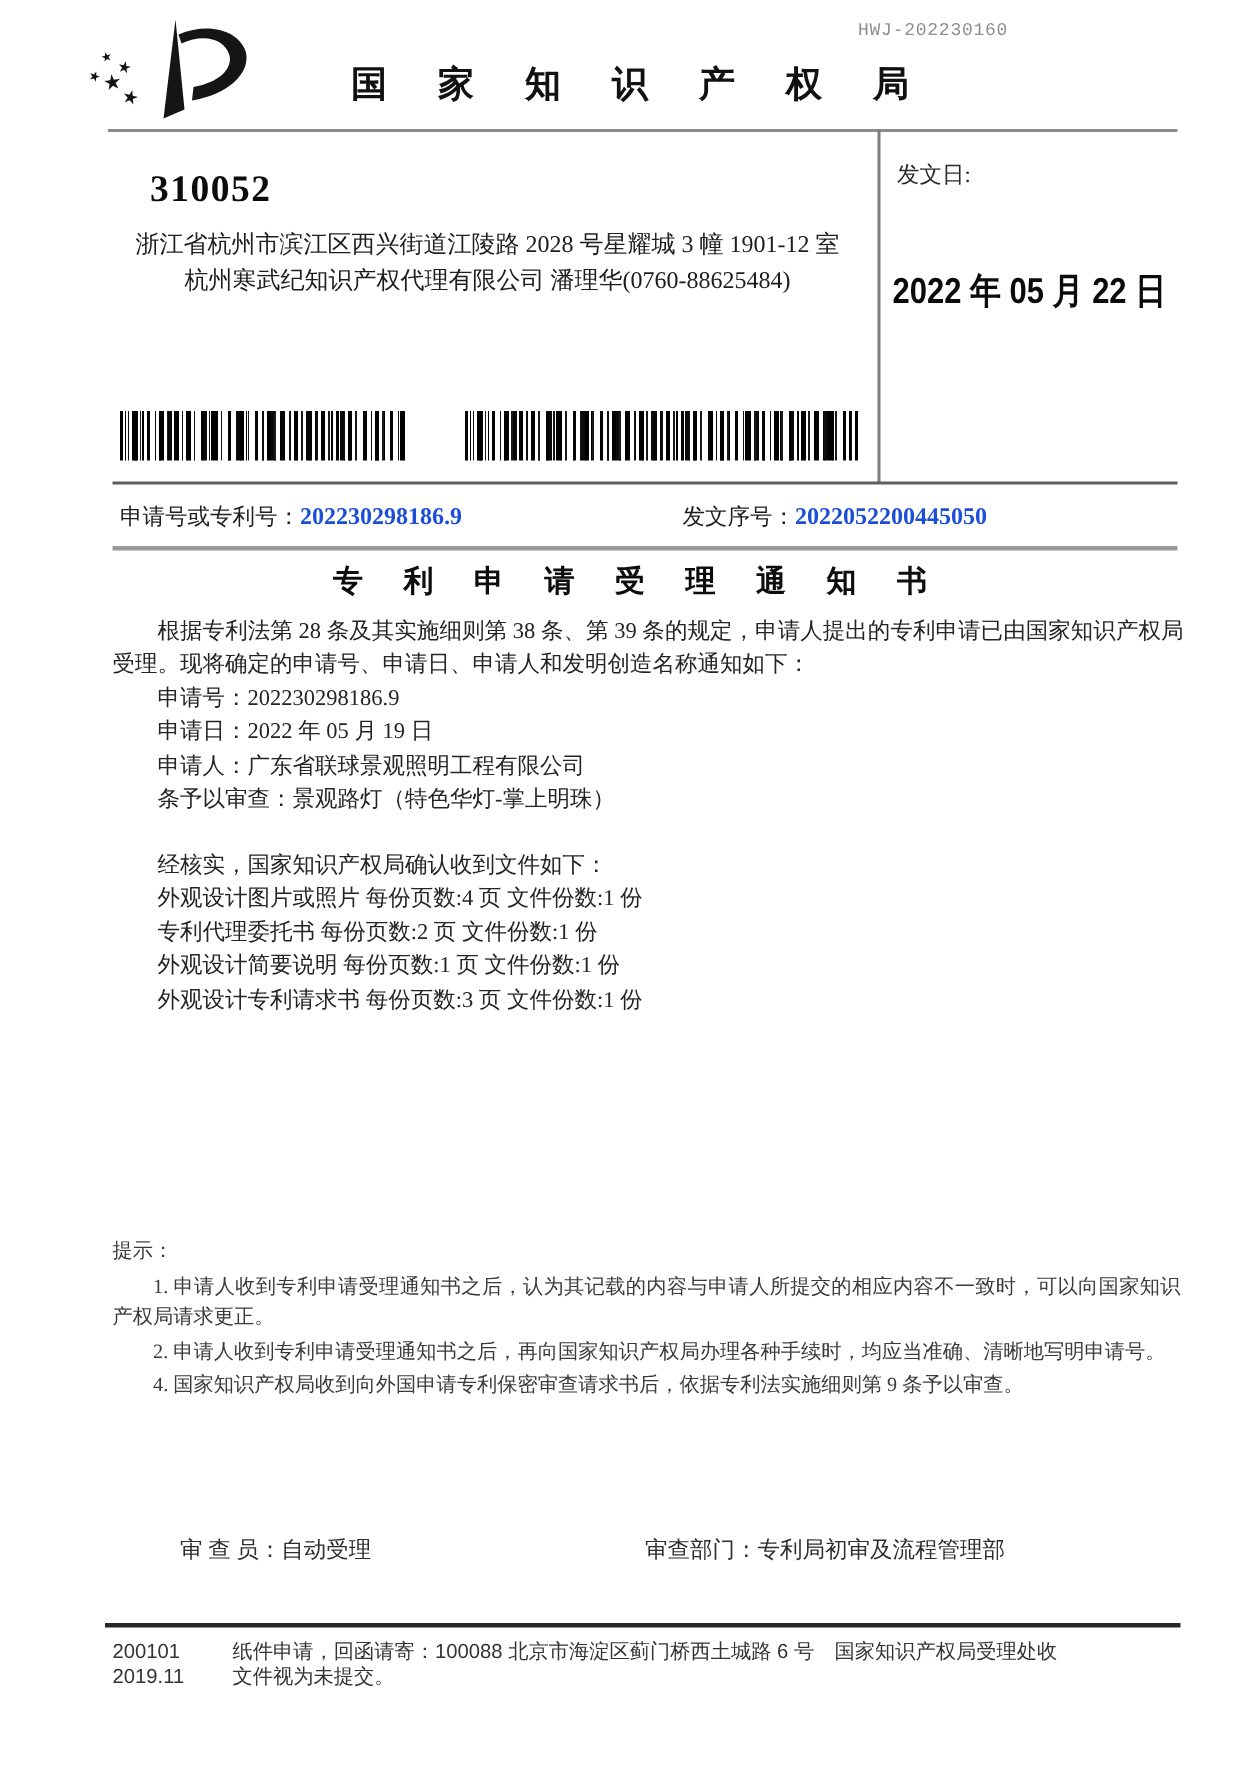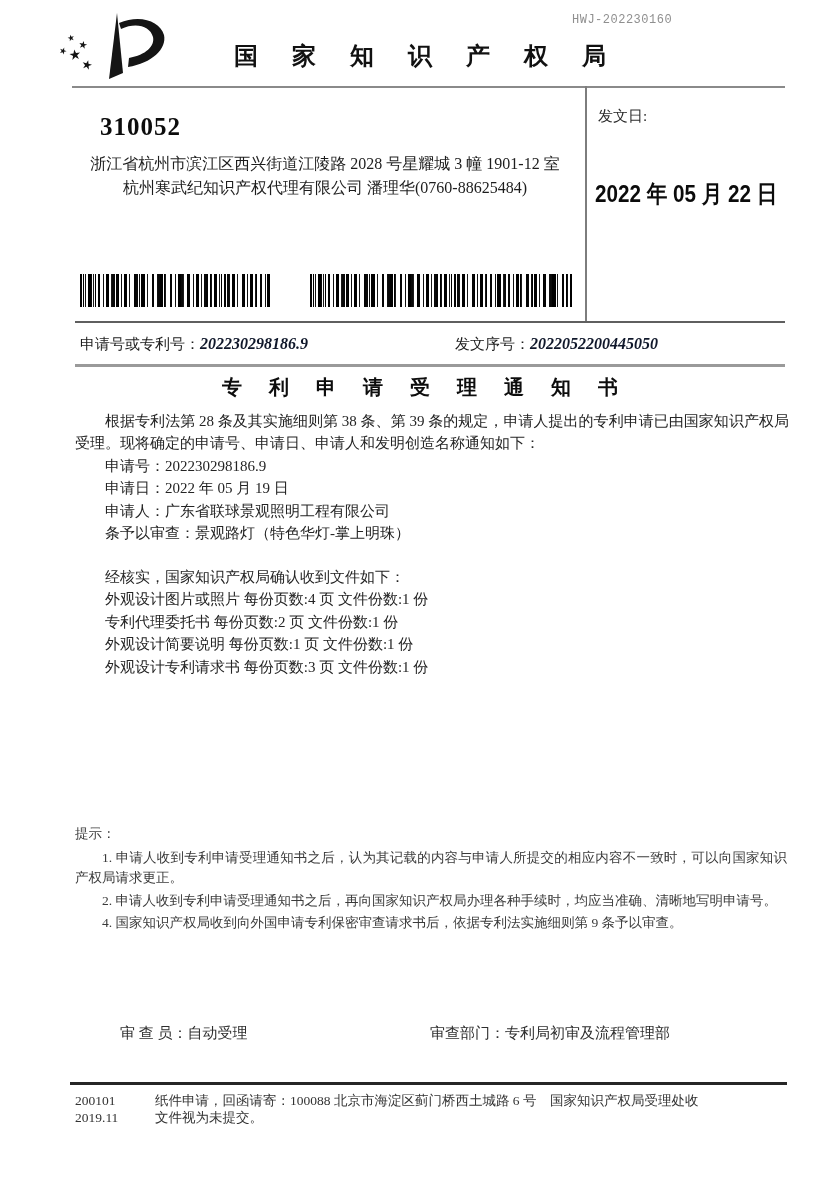--- a/index.html
+++ b/index.html
@@ -54,21 +54,21 @@
     height:33px;
     background-image:
       repeating-linear-gradient(90deg,#050505 0 2px,transparent 2px 5px,#111 5px 6px,transparent 6px 8px,#000 8px 11px,transparent 11px 13px,#1a1a1a 13px 14px,transparent 14px 18px),
       repeating-linear-gradient(90deg,transparent 0 3px,#000 3px 4px,transparent 4px 9px,#0a0a0a 9px 12px,transparent 12px 15px,#000 15px 16px,transparent 16px 23px);
   }
   .barcode-1{left:80px;top:274px;width:190px;}
   .barcode-2{left:310px;top:274px;width:262px;}
 
   
   .numrow{top:335px;font-size:15px;color:#1c1c1c;white-space:nowrap;}
-  .numrow b{font-size:16px;color:#0f172a;font-style:italic;}
+  .numrow b{font-size:16px;color:#1d4ed8;}
   .numrow-app{left:80px;}
   .numrow-serial{left:455px;}
 
   
   .notice-title{
     left:0;top:374px;width:100%;text-align:center;
     font-size:20px;font-weight:bold;color:#0d0d0d;
     letter-spacing:11px;text-indent:11px;
   }
   .bodytext{font-size:15px;line-height:22.4px;color:#242424;}
@@ -85,21 +85,21 @@
 
   
   .signoff{top:1024px;font-size:15px;color:#2e2e2e;white-space:nowrap;}
   .signoff-examiner{left:120px;}
   .signoff-dept{left:430px;}
 
   
   .footer{
     left:75px;top:1092px;width:712px;
     display:flex;
-    font-family:Liberation Serif, serif;
+    font-family:Liberation Sans, sans-serif;
     font-size:13.5px;line-height:17px;color:#333;
   }
   .footer .codes{width:80px;flex:0 0 80px;}
   .footer .lines{flex:1;}
 </style>
 </head>
 <body>
 
 <div class="page">
 

